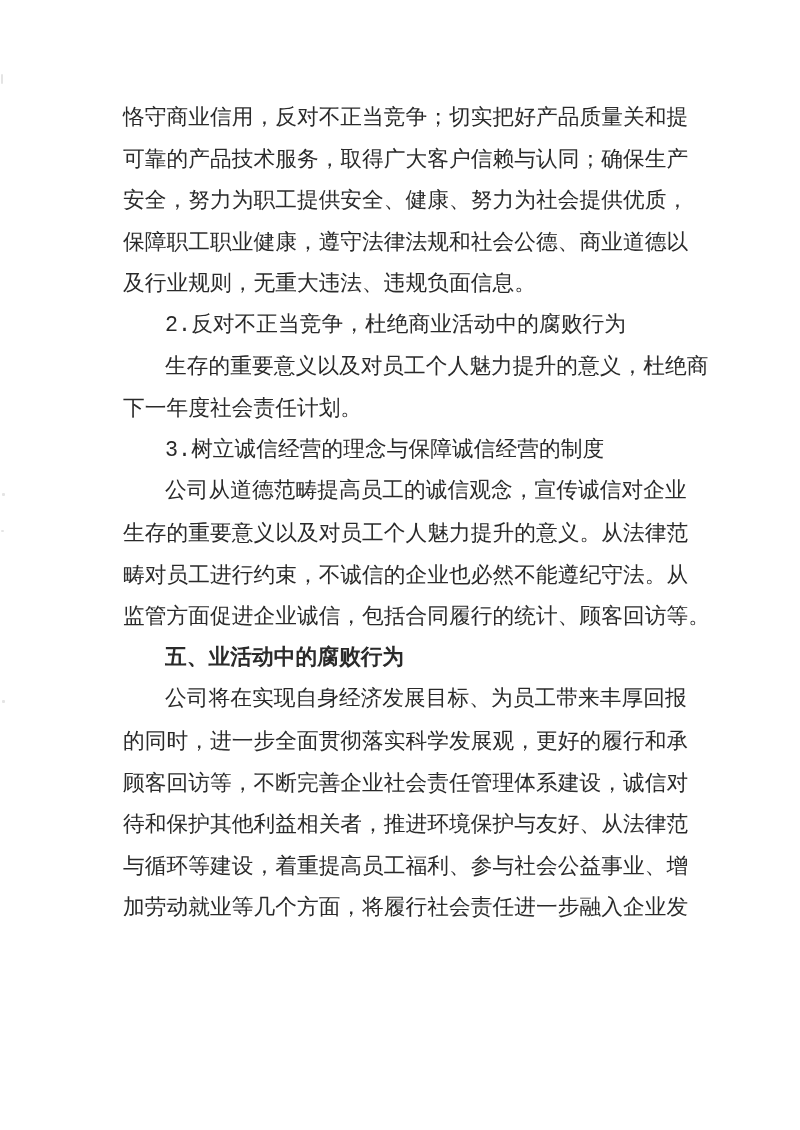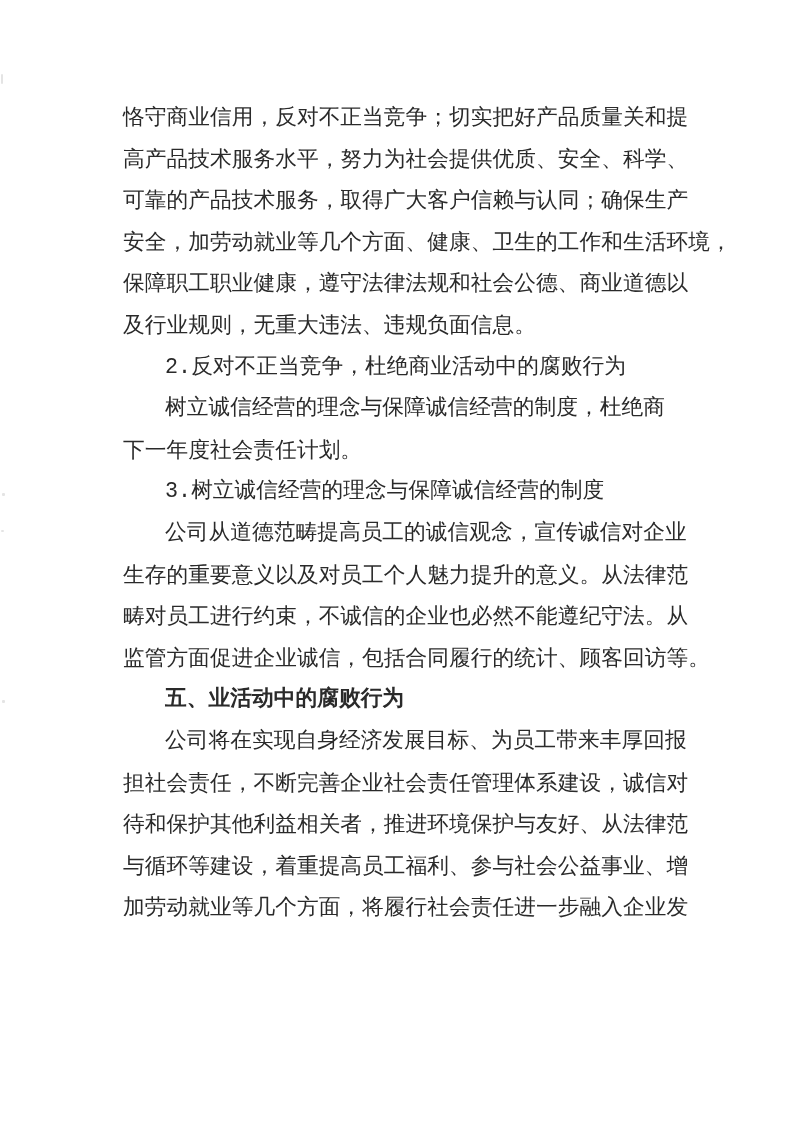--- a/index.html
+++ b/index.html
@@ -54,53 +54,53 @@
   <div class="speck s1"></div>
   <div class="speck s2"></div>
   <div class="speck s3"></div>
   <div class="speck s4"></div>
   <div class="speck s5"></div>
 
   <div class="text-block">
 
     <div class="para">
       <div class="line">恪守商业信用，反对不正当竞争；切实把好产品质量关和提</div>
-      <div class="line">高产品技术服务水平，努力为社会提供优质、安全、科学、</div>
       <div class="line">可靠的产品技术服务，取得广大客户信赖与认同；确保生产</div>
-      <div class="line">安全，加劳动就业等几个方面、健康、卫生的工作和生活环境，</div>
+      <div class="line">安全，努力为职工提供安全、健康、努力为社会提供优质，</div>
       <div class="line">保障职工职业健康，遵守法律法规和社会公德、商业道德以</div>
       <div class="line">及行业规则，无重大违法、违规负面信息。</div>
     </div>
 
     <div class="para">
       <div class="line indent">2.反对不正当竞争，杜绝商业活动中的腐败行为</div>
     </div>
 
     <div class="para">
-      <div class="line indent">树立诚信经营的理念与保障诚信经营的制度，杜绝商</div>
+      <div class="line indent">生存的重要意义以及对员工个人魅力提升的意义，杜绝商</div>
       <div class="line">下一年度社会责任计划。</div>
     </div>
 
     <div class="para">
       <div class="line indent">3.树立诚信经营的理念与保障诚信经营的制度</div>
     </div>
 
     <div class="para">
       <div class="line indent">公司从道德范畴提高员工的诚信观念，宣传诚信对企业</div>
       <div class="line">生存的重要意义以及对员工个人魅力提升的意义。从法律范</div>
       <div class="line">畴对员工进行约束，不诚信的企业也必然不能遵纪守法。从</div>
       <div class="line">监管方面促进企业诚信，包括合同履行的统计、顾客回访等。</div>
     </div>
 
     <div class="para heading">
       <div class="line indent">五、业活动中的腐败行为</div>
     </div>
 
     <div class="para">
       <div class="line indent">公司将在实现自身经济发展目标、为员工带来丰厚回报</div>
-      <div class="line">担社会责任，不断完善企业社会责任管理体系建设，诚信对</div>
+      <div class="line">的同时，进一步全面贯彻落实科学发展观，更好的履行和承</div>
+      <div class="line">顾客回访等，不断完善企业社会责任管理体系建设，诚信对</div>
       <div class="line">待和保护其他利益相关者，推进环境保护与友好、从法律范</div>
       <div class="line">与循环等建设，着重提高员工福利、参与社会公益事业、增</div>
       <div class="line">加劳动就业等几个方面，将履行社会责任进一步融入企业发</div>
     </div>
 
   </div>
 </div>
 
 </body></html>

